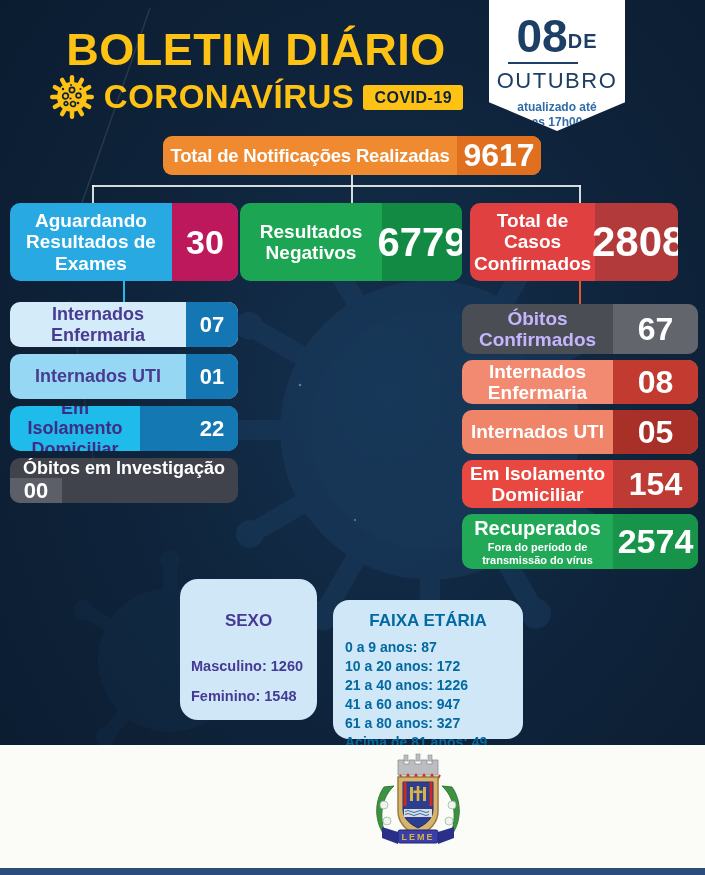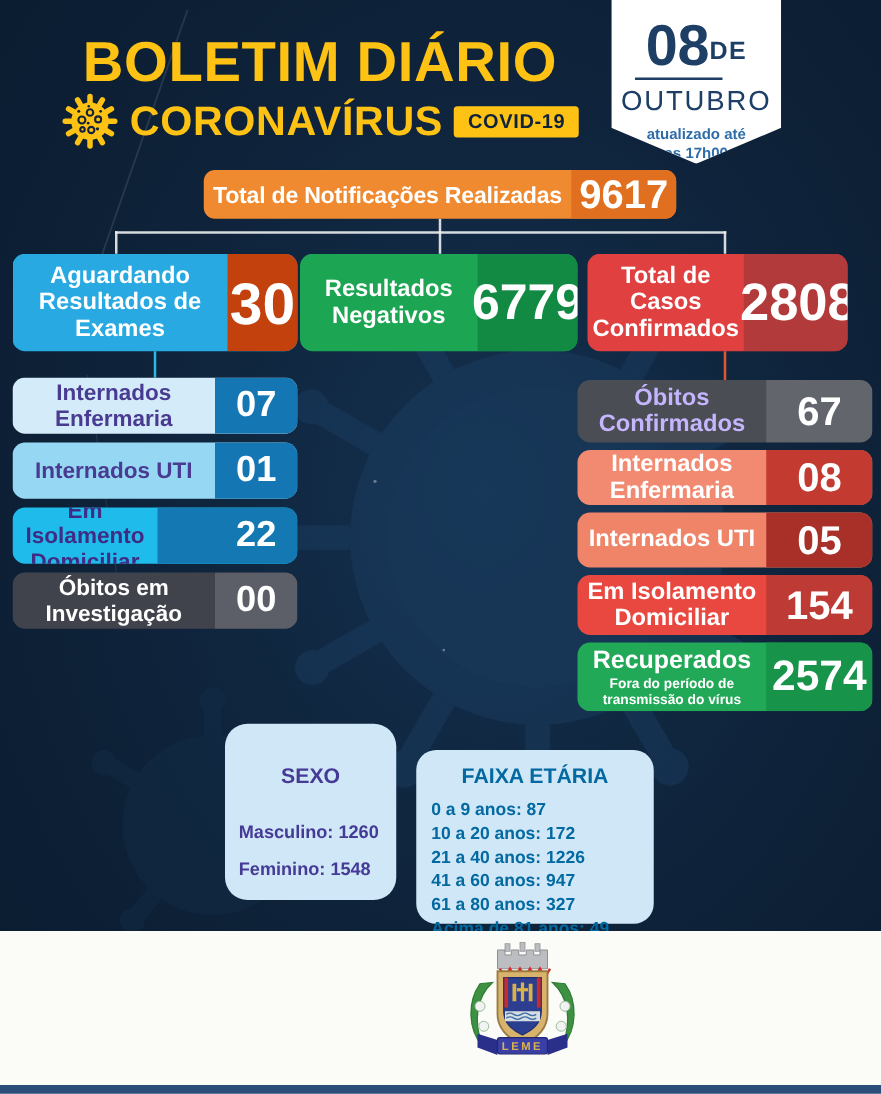--- a/index.html
+++ b/index.html
@@ -42,21 +42,21 @@
   .card{display:flex;border-radius:10px;overflow:hidden;}
   .card .lbl{flex:1;display:flex;flex-direction:column;align-items:center;justify-content:center;
     text-align:center;font-weight:700;line-height:1.12;padding:0 4px;}
   .card .val{display:flex;align-items:center;justify-content:center;color:#fff;font-weight:700;}
   .bigcard{position:absolute;top:203px;height:78px;}
   .bigcard .lbl{font-size:19px;}
   .stack{position:absolute;display:flex;flex-direction:column;}
   .lstack{left:10px;top:302px;width:228px;gap:7px;}
   .lstack .card{height:45px;}
   .lstack .lbl{font-size:18px;}
-  .lstack .val{width:66px;font-size:29px;}
+  .lstack .val{width:52px;font-size:22px;}
   .rstack{left:462px;top:304px;width:236px;gap:6px;}
   .rstack .lbl{font-size:19px;}
   .rstack .val{width:85px;font-size:32px;}
   .sub{font-size:11px;font-weight:700;line-height:1.15;margin-top:2px;}
 
   
   .demo{border-radius:16px;box-sizing:border-box;}
   .demo .h{text-align:center;font-weight:800;font-size:17px;}
   .demo .r{font-weight:700;}
   .sexo{left:180px;top:579px;width:137px;height:141px;padding-top:32px;border-radius:18px;}
@@ -247,21 +247,21 @@
   <div class="conn" style="left:351px;top:175px;width:2px;height:11px;"></div>
   <div class="conn" style="left:92px;top:185px;width:489px;height:2px;"></div>
   <div class="conn" style="left:92px;top:185px;width:2px;height:18px;"></div>
   <div class="conn" style="left:351px;top:185px;width:2px;height:18px;"></div>
   <div class="conn" style="left:579px;top:185px;width:2px;height:18px;"></div>
   <div class="conn" style="left: 123px; top: 281px; width: 2px; height: 21px; background: rgb(41, 183, 232);"></div>
   <div class="conn" style="left: 579px; top: 281px; width: 2px; height: 23px; background: rgb(228, 86, 46);"></div>
 
   <div class="layer card bigcard" style="left: 10px; width: 228px; background: rgb(41, 169, 225);">
     <div class="lbl" style="color: rgb(255, 255, 255);">Aguardando Resultados de Exames</div>
-    <div class="val" style="width: 56px; font-size: 47px; background: #c2410c;">30</div>
+    <div class="val" style="width: 66px; font-size: 34px; background: #be185d;">30</div>
   </div>
   <div class="layer card bigcard" style="left: 240px; width: 222px; background: rgb(28, 166, 83);">
     <div class="lbl" style="color: rgb(255, 255, 255);">Resultados Negativos</div>
     <div class="val" style="width: 80px; font-size: 40px; background: rgb(18, 138, 68);">6779</div>
   </div>
   <div class="layer card bigcard" style="left: 470px; width: 208px; background: rgb(224, 64, 64);">
     <div class="lbl" style="color: rgb(255, 255, 255);">Total de Casos Confirmados</div>
     <div class="val" style="width: 87px; font-size: 42px; background: rgb(178, 58, 58);">2808</div>
   </div>
 
@@ -271,21 +271,21 @@
       <div class="val" style="background: rgb(21, 118, 180);">07</div>
     </div>
     <div class="card" style="background: rgb(150, 215, 243);">
       <div class="lbl" style="color: rgb(74, 59, 146);">Internados UTI</div>
       <div class="val" style="background: rgb(21, 118, 180);">01</div>
     </div>
     <div class="card" style="background: rgb(31, 187, 234);">
       <div class="lbl" style="color: rgb(63, 45, 133);">Em Isolamento Domiciliar</div>
       <div class="val" style="background: rgb(20, 120, 178); padding-left: 46px;">22</div>
     </div>
-    <div class="card" style="background: rgb(65, 67, 76);">
+    <div class="card" style="background: rgb(65, 67, 76); flex-direction: column;">
       <div class="lbl" style="color: rgb(255, 255, 255);">Óbitos em Investigação</div>
       <div class="val" style="background: rgb(93, 95, 104);">00</div>
     </div>
   </div>
 
   <div class="stack rstack layer">
     <div class="card" style="height: 50px; background: rgb(75, 77, 85);">
       <div class="lbl" style="color: #c4b5fd;">Óbitos Confirmados</div>
       <div class="val" style="background: rgb(99, 101, 109);">67</div>
     </div>

